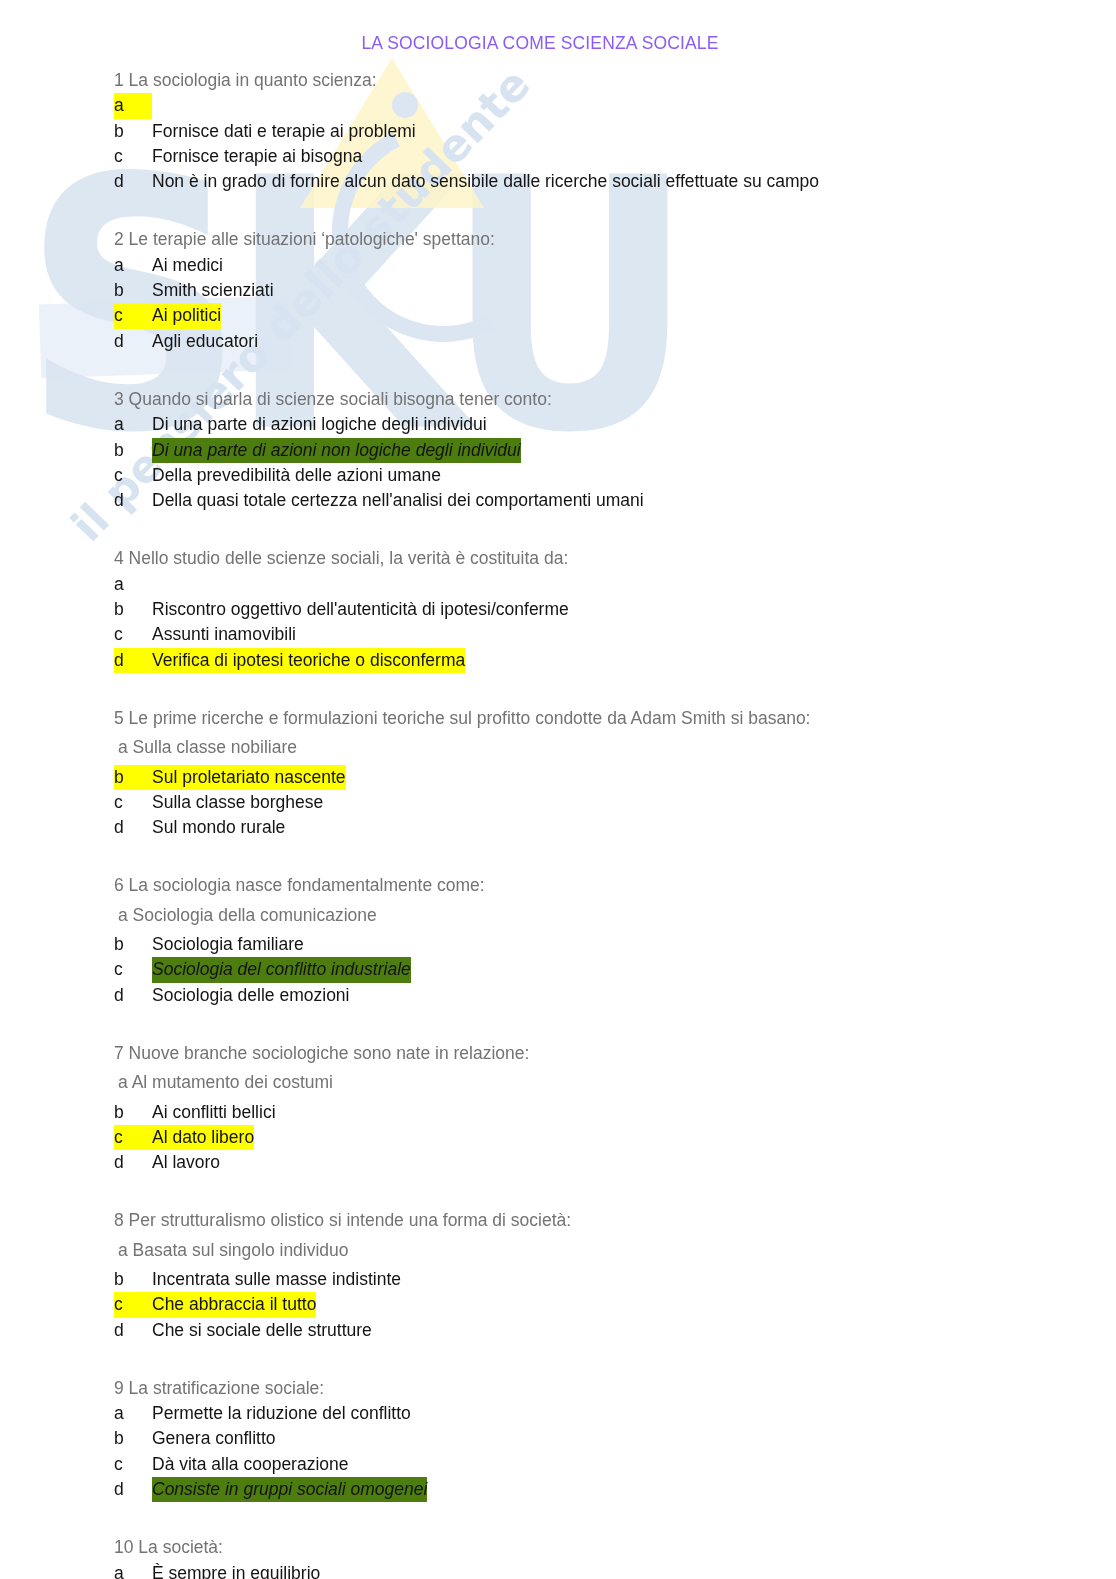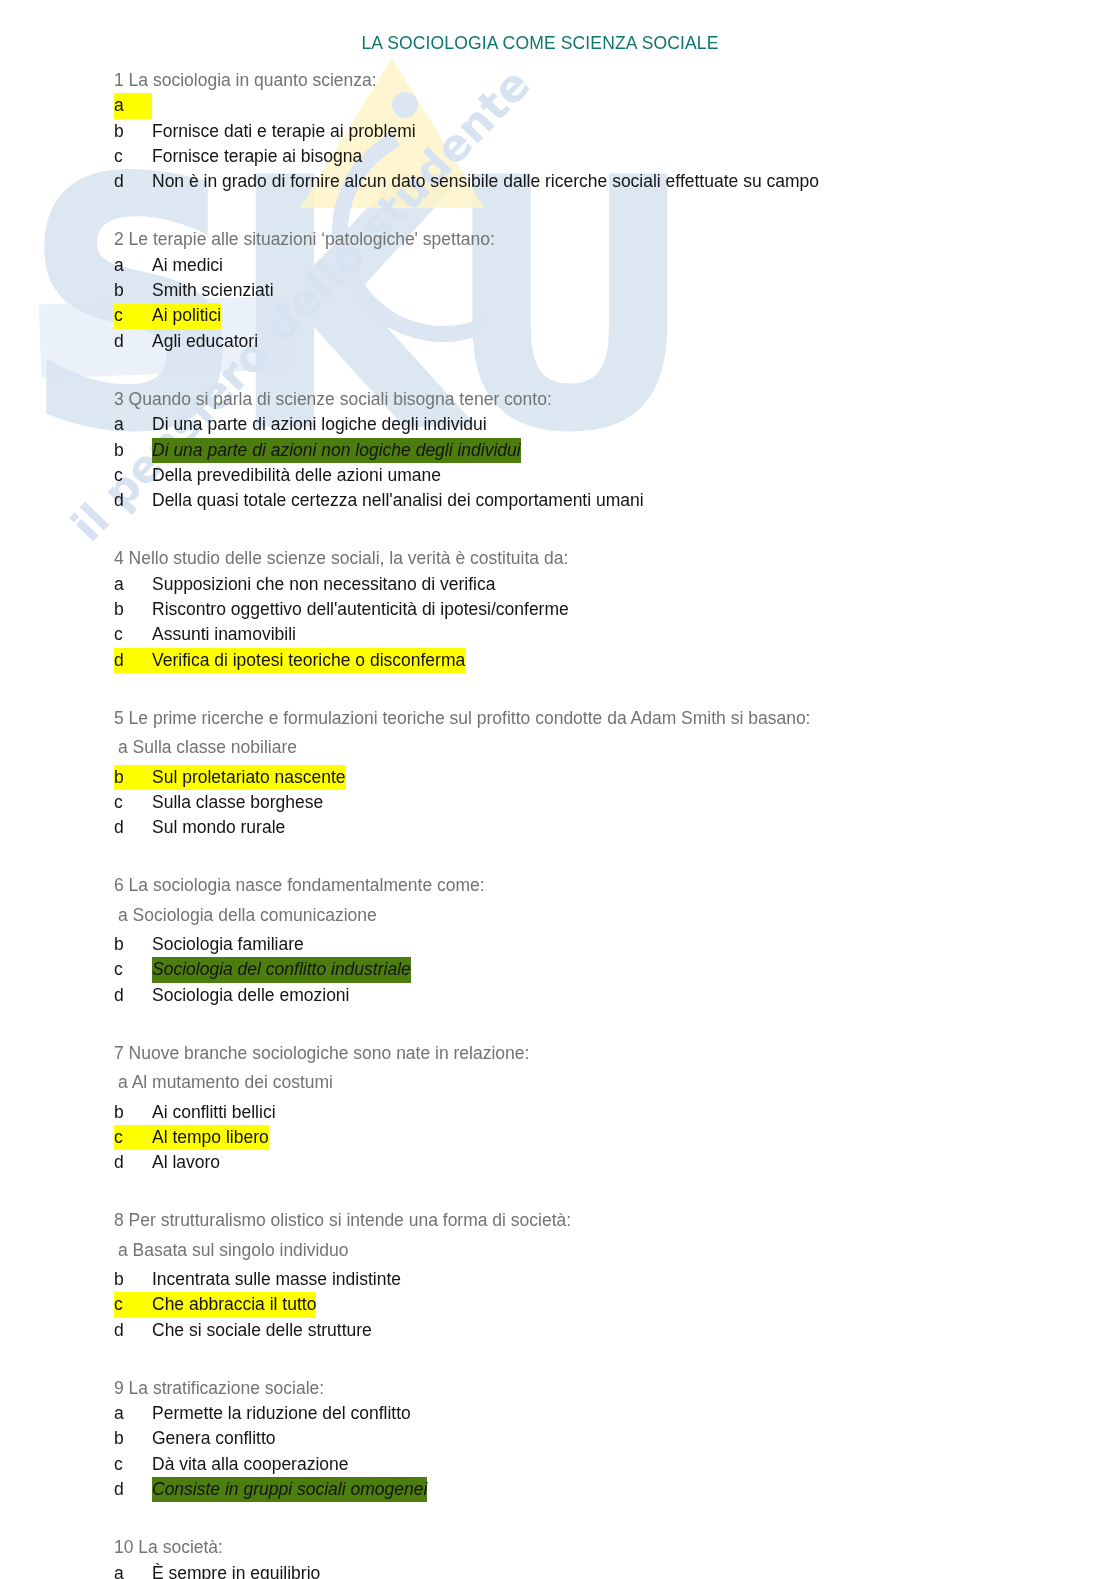--- a/index.html
+++ b/index.html
@@ -104,21 +104,21 @@
   
   .content {
     position: relative;
     z-index: 2;
   }
 
   .doc-title {
     text-align: center;
     font-size: 17.5px;
     letter-spacing: .15px;
-    color: #0f766e;
+    color: #8b5cf6;
     padding-top: 33px;
     padding-right: 36px;
     margin: 0 0 14px 0;
     font-weight: 400;
   }
 
   .question-block {
     margin: 0 0 33px 0;
     padding: 0 0 0 114px;
   }
@@ -238,21 +238,20 @@
           </div>
           <div class="option-row">
             <span class="option-letter">d</span>
             <span class="option-text">Della quasi totale certezza nell'analisi dei comportamenti umani</span>
           </div>
         </div>
         <div class="question-block">
           <p class="question-text">4 Nello studio delle scienze sociali, la verità è costituita da:</p>
           <div class="option-row">
             <span class="option-letter">a</span>
-            <span class="option-text">Supposizioni che non necessitano di verifica</span>
           </div>
           <div class="option-row">
             <span class="option-letter">b</span>
             <span class="option-text">Riscontro oggettivo dell'autenticità di ipotesi/conferme</span>
           </div>
           <div class="option-row">
             <span class="option-letter">c</span>
             <span class="option-text">Assunti inamovibili</span>
           </div>
           <div class="option-row hl-full">
@@ -294,21 +293,21 @@
         </div>
         <div class="question-block">
           <p class="question-text">7 Nuove branche sociologiche sono nate in relazione:</p>
           <p class="option-inline">a Al mutamento dei costumi</p>
           <div class="option-row">
             <span class="option-letter">b</span>
             <span class="option-text">Ai conflitti bellici</span>
           </div>
           <div class="option-row hl-full">
             <span class="option-letter">c</span>
-            <span class="option-text">Al tempo libero</span>
+            <span class="option-text">Al dato libero</span>
           </div>
           <div class="option-row">
             <span class="option-letter">d</span>
             <span class="option-text">Al lavoro</span>
           </div>
         </div>
         <div class="question-block">
           <p class="question-text">8 Per strutturalismo olistico si intende una forma di società:</p>
           <p class="option-inline">a Basata sul singolo individuo</p>
           <div class="option-row">

